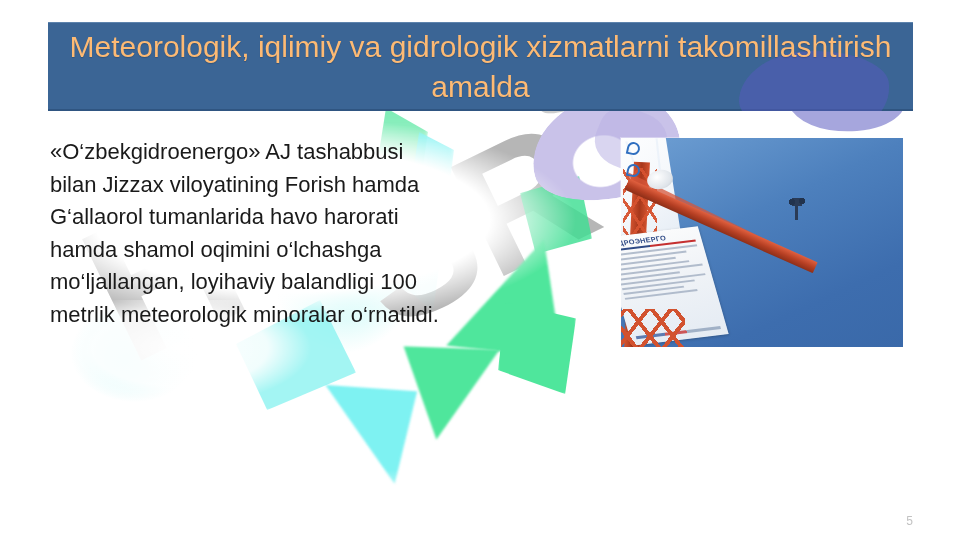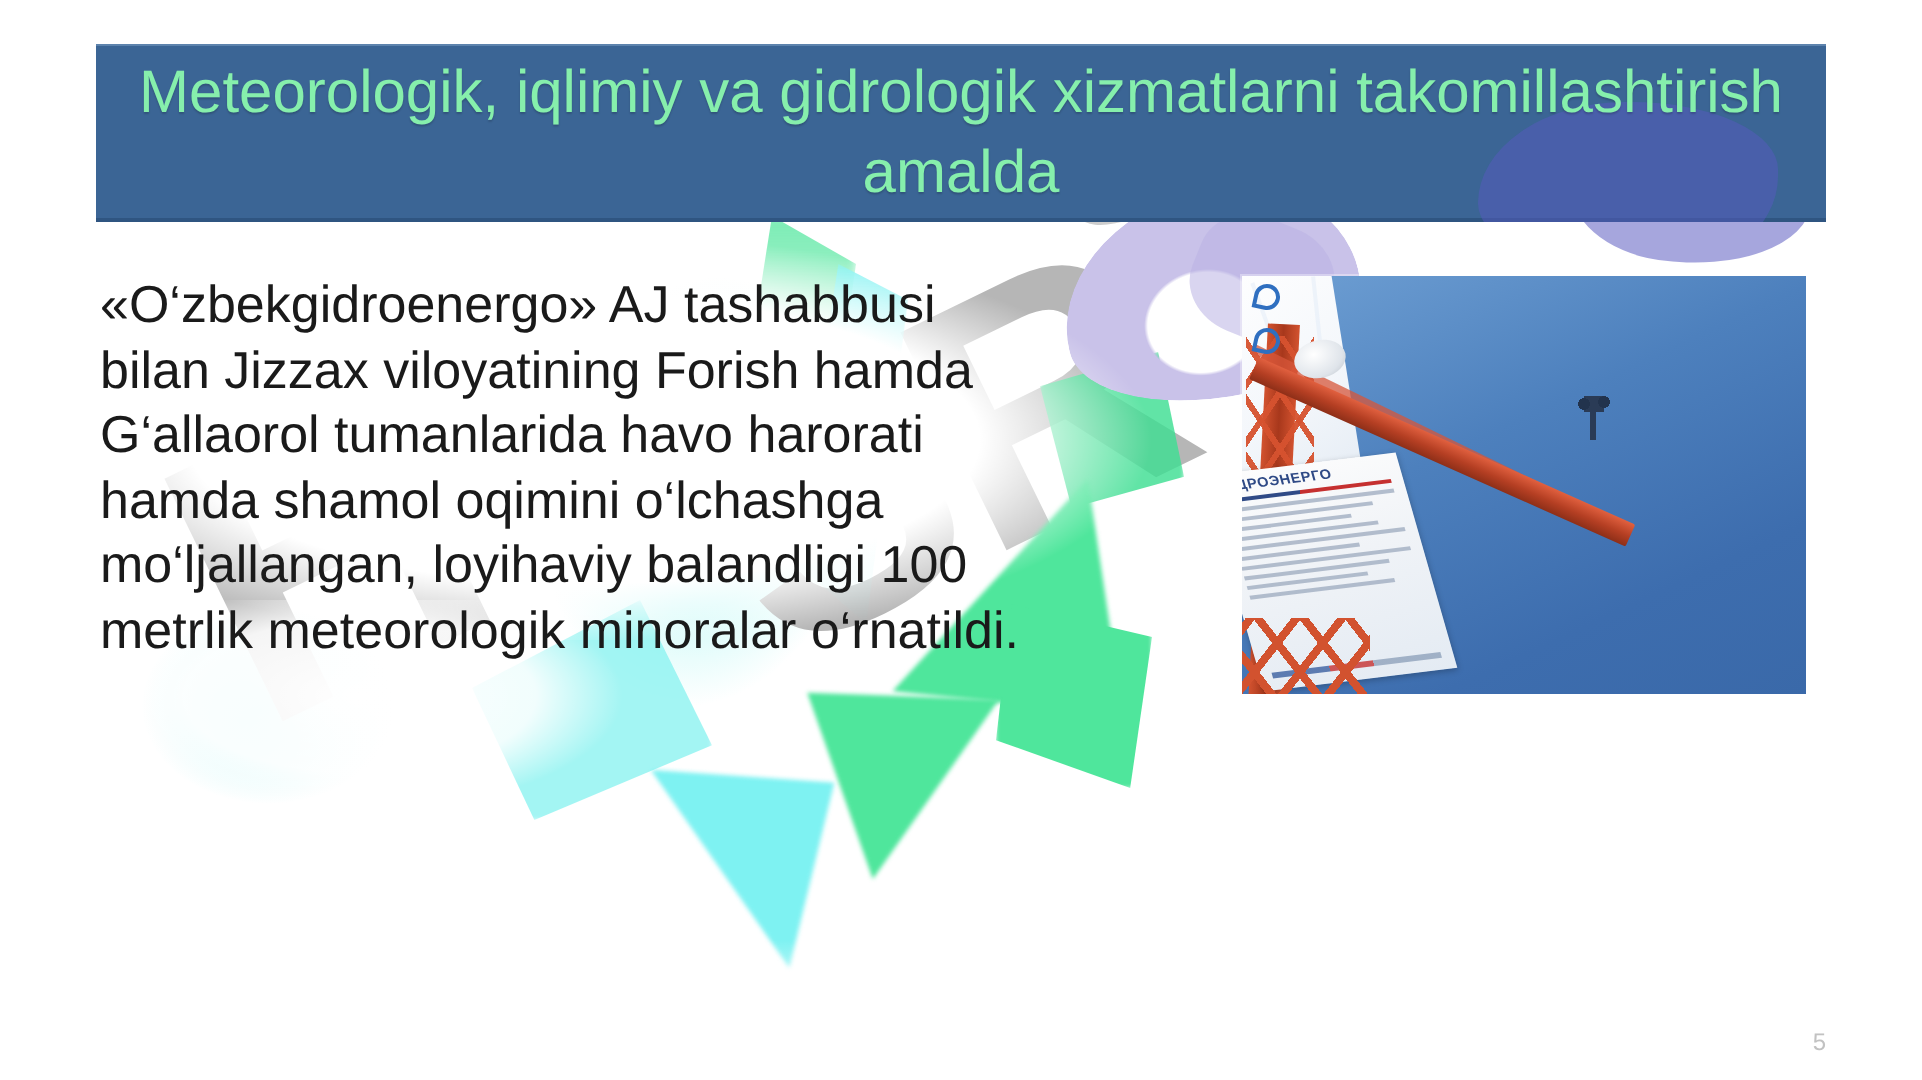--- a/index.html
+++ b/index.html
@@ -235,37 +235,37 @@
     bottom: -26px;
     width: 150px;
     height: 86px;
     background: #5a5ac4;
     opacity: .46;
     border-radius: 50% 50% 44% 56% / 60% 40% 58% 42%;
   }
   .title-text {
     position: relative;
     z-index: 2;
-    color: #86efac;
+    color: #fdba74;
     font-size: 30px;
     line-height: 40px;
     text-align: center;
     font-weight: 400;
     padding: 0 20px;
     text-shadow: 0 1px 1px rgba(0,0,0,.18);
   }
 
   
   .body-text {
     position: absolute;
     left: 50px;
     top: 136px;
     width: 545px;
     color: #1a1a1a;
-    font-size: 26px;
+    font-size: 22px;
     line-height: 32.6px;
     z-index: 5;
     white-space: pre-line;
   }
 
   
   .photo {
     position: absolute;
     left: 621px;
     top: 138px;

